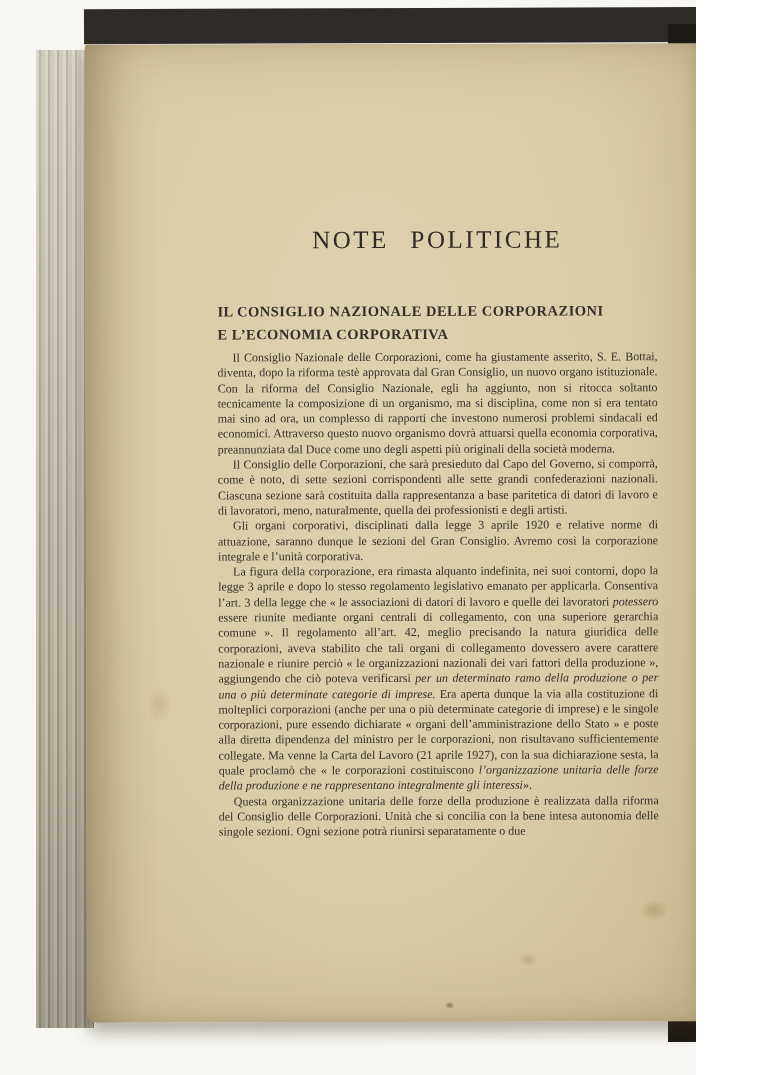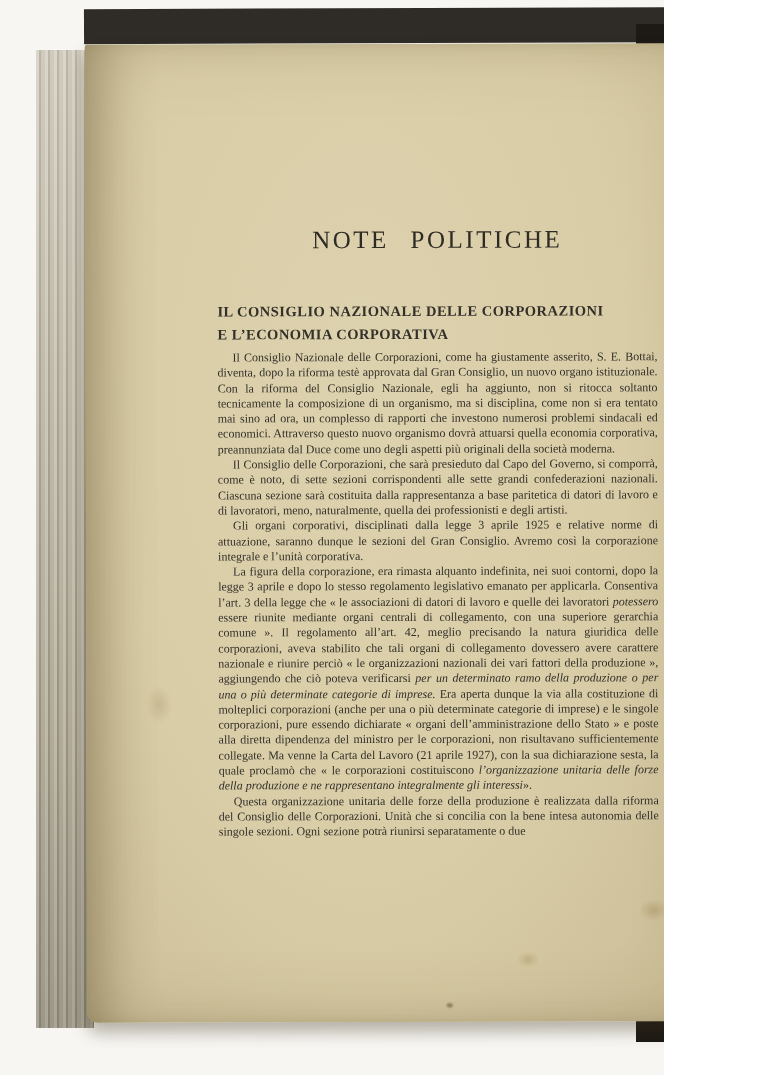--- a/index.html
+++ b/index.html
@@ -3,20 +3,21 @@
 <meta charset="utf-8">
 <style>
   html, body { margin: 0; padding: 0; background: #ffffff; }
   .scene {
     position: relative;
     width: 664px;
     height: 1075px;
     overflow: hidden;
     background: var(--background, #f7f6f2);
     font-family: "Liberation Serif", serif;
+    padding-left: 32px;
   }
   
   .top-band {
     position: absolute;
     left: 84px; top: 8px;
     width: 692px; height: 35px;
     background: var(--dark-band, #2f2c28);
     transform: rotate(-0.2deg);
   }
   
@@ -120,21 +121,21 @@
 
   <div class="page">
     <h1 class="title">NOTE POLITICHE</h1>
     <h2 class="heading">
       <span class="hline">IL CONSIGLIO NAZIONALE DELLE CORPORAZIONI</span>
       <span class="hline">E L’ECONOMIA CORPORATIVA</span>
     </h2>
     <div class="body">
         <p><span>Il Consiglio Nazionale delle Corporazioni, come ha giustamente asserito, S. E. Bottai, diventa, dopo la riforma testè approvata dal Gran Consiglio, un nuovo organo istituzionale. Con la riforma del Consiglio Nazionale, egli ha aggiunto, non si ritocca soltanto tecnicamente la composizione di un organismo, ma si disciplina, come non si era tentato mai sino ad ora, un complesso di rapporti che investono numerosi problemi sindacali ed economici. Attraverso questo nuovo organismo dovrà attuarsi quella economia corporativa, preannunziata dal Duce come uno degli aspetti più originali della società moderna.</span></p>
         <p><span>Il Consiglio delle Corporazioni, che sarà presieduto dal Capo del Governo, si comporrà, come è noto, di sette sezioni corrispondenti alle sette grandi confederazioni nazionali. Ciascuna sezione sarà costituita dalla rappresentanza a base paritetica di datori di lavoro e di lavoratori, meno, naturalmente, quella dei professionisti e degli artisti.</span></p>
-        <p><span>Gli organi corporativi, disciplinati dalla legge 3 aprile 1925 e relative norme di attuazione, saranno dunque le sezioni del Gran Consiglio. Avremo così la corporazione integrale e l’unità corporativa.</span></p>
+        <p><span>Gli organi corporativi, disciplinati dalla legge 3 aprile 1920 e relative norme di attuazione, saranno dunque le sezioni del Gran Consiglio. Avremo così la corporazione integrale e l’unità corporativa.</span></p>
         <p><span>La figura della corporazione, era rimasta alquanto indefinita, nei suoi contorni, dopo la legge 3 aprile e dopo lo stesso regolamento legislativo emanato per applicarla. Consentiva l’art. 3 della legge che « le associazioni di datori di lavoro e quelle dei lavoratori </span><span class="it">potessero</span><span> essere riunite mediante organi centrali di collegamento, con una superiore gerarchia comune ». Il regolamento all’art. 42, meglio precisando la natura giuridica delle corporazioni, aveva stabilito che tali organi di collegamento dovessero avere carattere nazionale e riunire perciò « le organizzazioni nazionali dei vari fattori della produzione », aggiungendo che ciò poteva verificarsi </span><span class="it">per un determinato ramo della produzione o per una o più determinate categorie di imprese.</span><span> Era aperta dunque la via alla costituzione di molteplici corporazioni (anche per una o più determinate categorie di imprese) e le singole corporazioni, pure essendo dichiarate « organi dell’amministrazione dello Stato » e poste alla diretta dipendenza del ministro per le corporazioni, non risultavano sufficientemente collegate. Ma venne la Carta del Lavoro (21 aprile 1927), con la sua dichiarazione sesta, la quale proclamò che « le corporazioni costituiscono </span><span class="it">l’organizzazione unitaria delle forze della produzione e ne rappresentano integralmente gli interessi</span><span>».</span></p>
         <p><span>Questa organizzazione unitaria delle forze della produzione è realizzata dalla riforma del Consiglio delle Corporazioni. Unità che si concilia con la bene intesa autonomia delle singole sezioni. Ogni sezione potrà riunirsi separatamente o due</span></p>
       </div>
     <div class="stain a"></div>
     <div class="stain b"></div>
     <div class="stain c"></div>
     <div class="stain d"></div>
   </div>
 </div>
 

